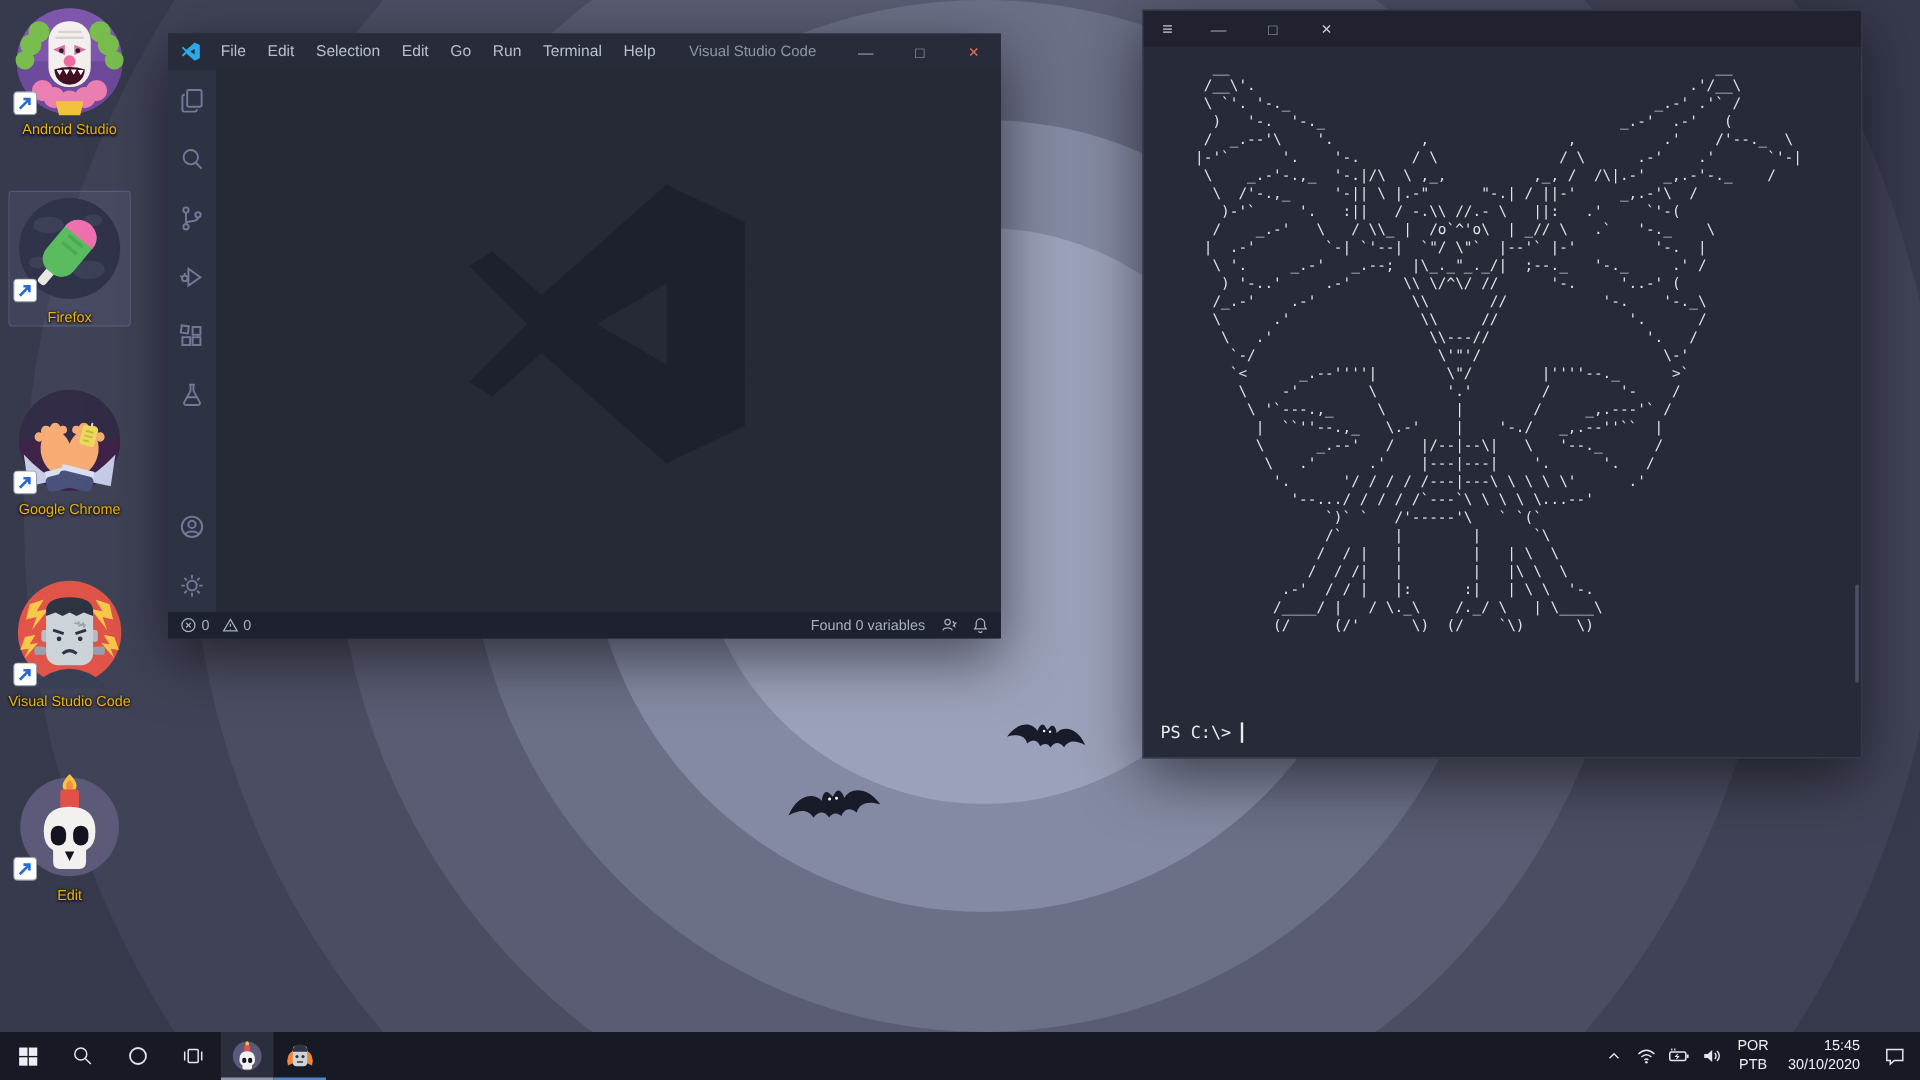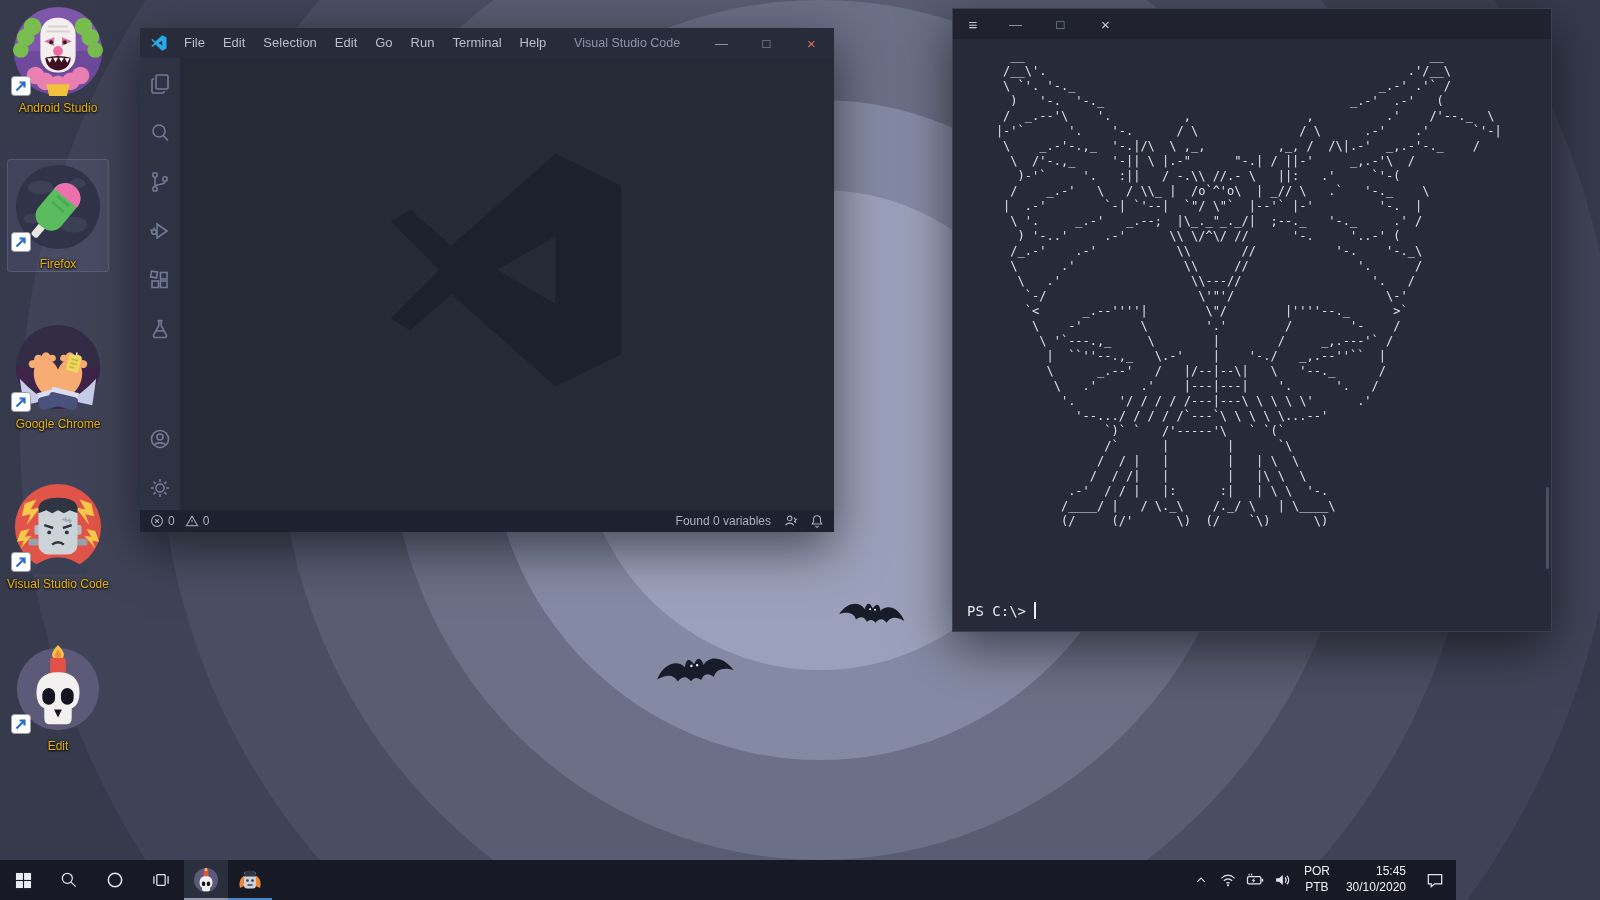--- a/index.html
+++ b/index.html
@@ -45,21 +45,21 @@
   .ps-titlebar{height:30px;background:#20232f;display:flex;align-items:center;color:#d8dae2;font-size:12.5px;}
   .ps-burger{width:40px;text-align:center;font-size:15px;color:#c3c7d4;}
   .ps-title{flex:1;text-align:center;white-space:nowrap;overflow:hidden;}
   .ps-body{position:relative;height:calc(100% - 30px);font-family:"DejaVu Sans Mono",monospace;color:#dfe2ea;}
   .ps-art{margin:10px 0 0 14px;font-size:12px;line-height:15px;font-family:"DejaVu Sans Mono",monospace;color:#dfe2ea;}
   .ps-prompt{position:absolute;left:14px;bottom:22px;font-size:14px;display:flex;align-items:center;color:#e9ebf1;}
   .cursor{display:inline-block;width:2px;height:17px;background:#e9ebf1;margin-left:8px;}
   .ps-scroll{position:absolute;right:2px;top:438px;width:3px;height:82px;background:#4b4f61;border-radius:2px;}
 
   
-  .taskbar{position:absolute;left:0;bottom:0;width:1456px;height:40px;background:#171a24;display:flex;align-items:stretch;z-index:20;}
+  .taskbar{position:absolute;left:0;bottom:0;width:1600px;height:40px;background:#171a24;display:flex;align-items:stretch;z-index:20;}
   .tb-btn{width:46px;display:flex;align-items:center;justify-content:center;}
   .tb-btn svg{stroke:#e2e5ee;fill:none;stroke-width:1.5;}
   .tb-app{width:44px;display:flex;align-items:center;justify-content:center;}
   .tb-app.active{background:#2b2f3d;box-shadow:inset 0 -2px 0 #9198ad;}
   .tb-app.open{box-shadow:inset 0 -2px 0 #4e86c8;}
   .tray{margin-left:auto;display:flex;align-items:center;}
   .tray-ic{width:27px;height:40px;display:flex;align-items:center;justify-content:center;}
   .tray-ic svg{stroke:#e2e5ee;fill:none;stroke-width:1.5;}
   .tray-text{font-size:12px;color:#eef0f5;line-height:1.3;text-align:center;padding:0 8px;}
   .tray-clock{text-align:right;}

